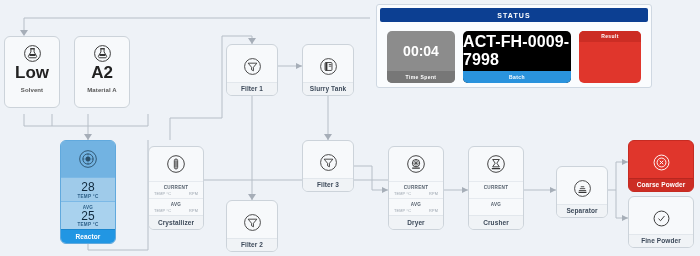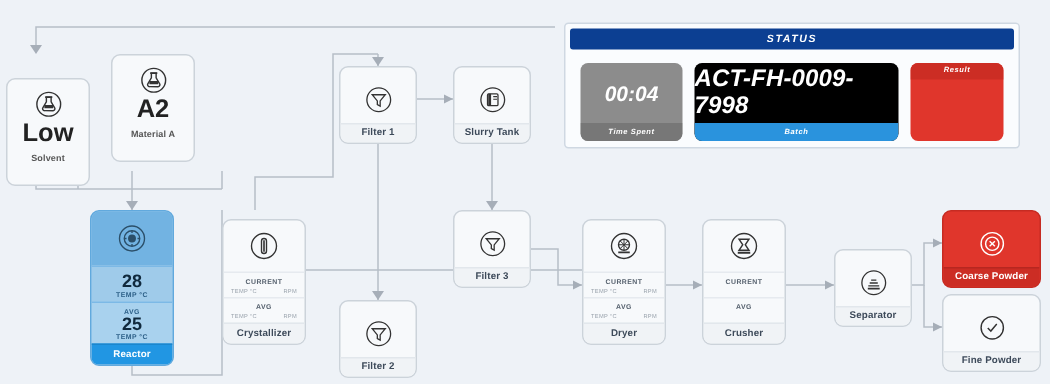--- a/index.html
+++ b/index.html
@@ -37,43 +37,43 @@
   
   .proc { width: 52px; height: 52px; }
   .proc .ico { padding-top: 6px; }
   .proc .cap { background: #f0f3f6; border-top: 1px solid #e2e7ec; }
 
   
   .metric { width: 56px; }
   .metric .ico { flex: none; height: 34px; }
   .metric .sec { width: 100%; border-top: 1px solid #e6eaef; padding: 3px 0 2px; }
   .metric .sec-t { font-size: 4.6px; text-align: center; color: #55606d; letter-spacing: .3px; font-weight: bold; }
-  .metric .sec-v { font-size: 12px; text-align: center; font-weight: bold; color: #1a1a1a; line-height: 1.05; }
+  .metric .sec-v { font-size: 12px; text-align: center; font-weight: normal; color: #1a1a1a; line-height: 1.05; }
   .metric .pair { display: flex; justify-content: space-between; padding: 2px 5px 0; }
   .metric .pair span { font-size: 3.8px; color: #9aa3ad; letter-spacing: .2px; }
   .metric .cap { background: #f0f3f6; border-top: 1px solid #e2e7ec; }
 
   
   .reactor { border-color: #61a9dd; background: #9fcbea; }
   .reactor .ico { background: #72b3e2; height: 36px; }
   .reactor .sec { border-top: 1px solid #7cb9e6; }
   .reactor .sec-a { background: #9fcbea; }
   .reactor .sec-b { background: #a9d2ee; }
   .reactor .sec-t { color: #2c5f87; }
   .reactor .sec-v { color: #10293d; }
   .reactor .cap { background: #2196e3; color: #fff; border-top: 1px solid #1b86cd; }
 
   
   .bad { background: #e0362c; border-color: #c62b22; }
   .bad .cap { background: #cc2d24; color: #fff; border-top: 1px solid #b72720; }
 
   
   #status {
-    position: absolute; left: 376px; top: 15px; width: 304px; height: 84px;
-    background: #fafcfe; border: 1px solid #cfd8e2; border-radius: 3px; font-style: italic;
+    position: absolute; left: 376px; top: 4px; width: 276px; height: 84px;
+    background: #fafcfe; border: 1px solid #cfd8e2; border-radius: 3px;
   }
   #status .hd {
     background: #0c3f92; color: #fff; text-align: center;
     font-size: 7px; font-weight: bold; letter-spacing: 1.1px;
     padding: 3.5px 0 3px; margin: 3px 3px 0; border-radius: 2px;
   }
   #status .row { display: flex; gap: 8px; padding: 9px 10px 0; }
   .tile { border-radius: 5px; overflow: hidden; display: flex; flex-direction: column; }
   .tile .v { flex: 1; display: flex; align-items: center; justify-content: center;
              font-weight: bold; color: #fff; }
@@ -137,21 +137,21 @@
       <polygon points="328,140 324,134 332,134"></polygon>
       <polygon points="252,200 248,194 256,194"></polygon>
       <polygon points="388,190 382,187 382,193"></polygon>
       <polygon points="468,190 462,187 462,193"></polygon>
       <polygon points="556,190 550,187 550,193"></polygon>
       <polygon points="628,162 622,159 622,165"></polygon>
       <polygon points="628,218 622,215 622,221"></polygon>
     </g>
   </svg>
 
-  <div class="node src" style="left:4px; top:52px;align-items:center;">
+  <div class="node src" style="left:4px; top:36px;align-items:center;">
     <div class="ico">
       <svg width="19" height="19" viewBox="0 0 24 24" fill="none" stroke="#333" stroke-width="1.2">
         <circle cx="12" cy="12" r="10"></circle>
         <path d="M10 6v4l-3 5a1.6 1.6 0 0 0 1.4 2.4h7.2A1.6 1.6 0 0 0 17 15l-3-5V6z"></path>
         <path d="M9 6h6" stroke-width="1.4"></path>
         <path d="M8.3 14h7.4" stroke-width="2.6" stroke="#333"></path>
       </svg>
     </div>
     <div class="big">Low</div>
     <div class="cap">Solvent</div>

